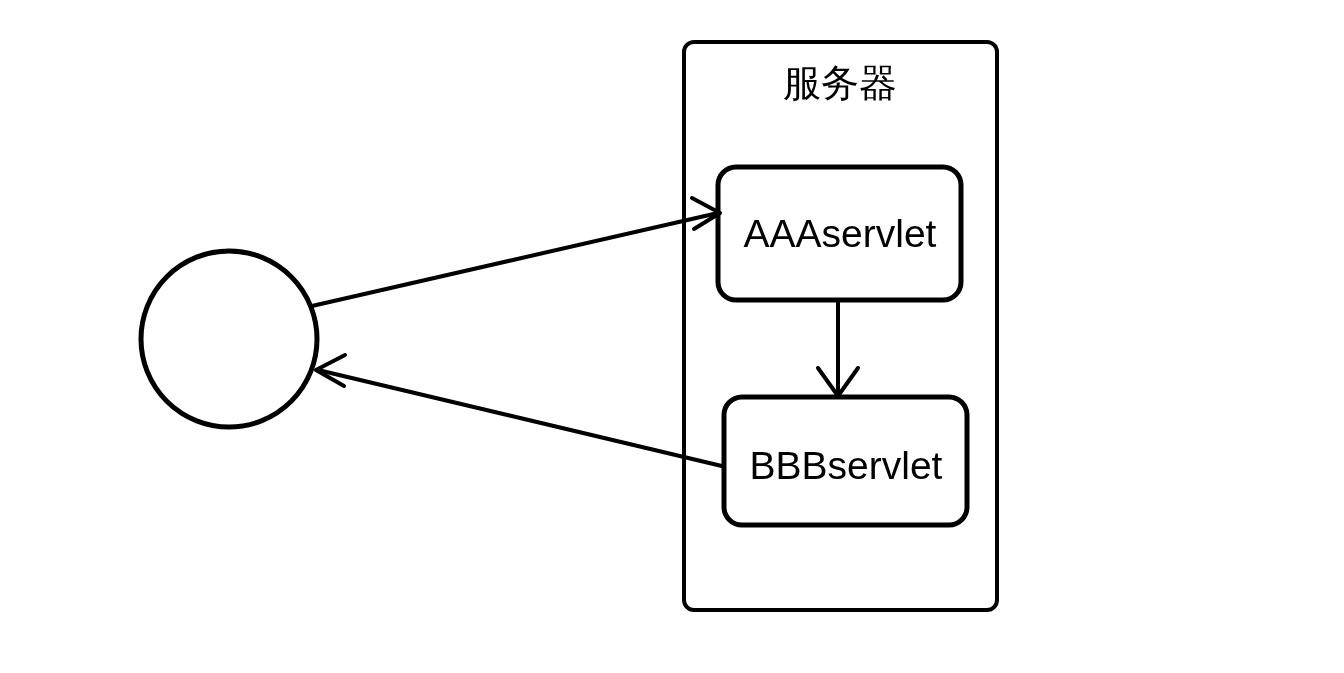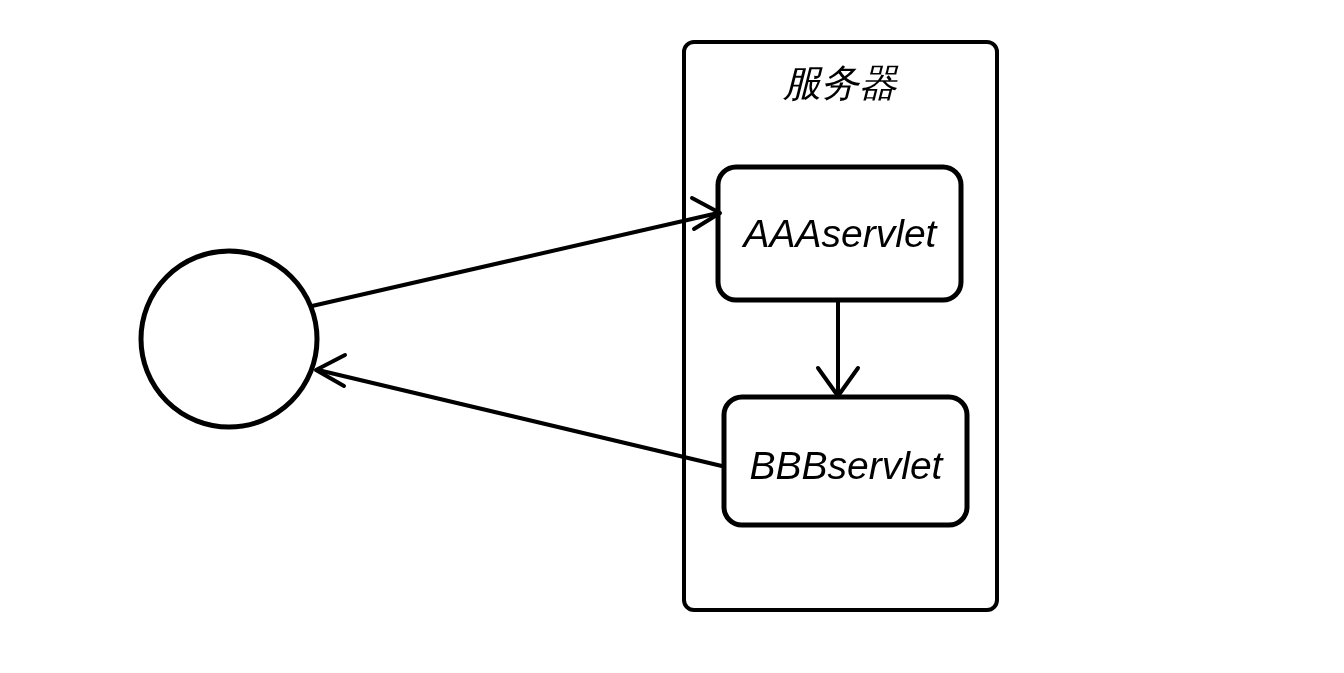--- a/index.html
+++ b/index.html
@@ -12,21 +12,20 @@
     width: 1344px;
     height: 673px;
     overflow: hidden;
     font-family: "Liberation Sans", "DejaVu Sans", sans-serif;
   }
   #diagram-root {
     position: relative;
     width: 1344px;
     height: 673px;
     background: #ffffff;
-    font-style: italic;
   }
   #diagram-svg {
     position: absolute;
     top: 0;
     left: 0;
     width: 1344px;
     height: 673px;
     display: block;
   }
   .shape-stroke {

